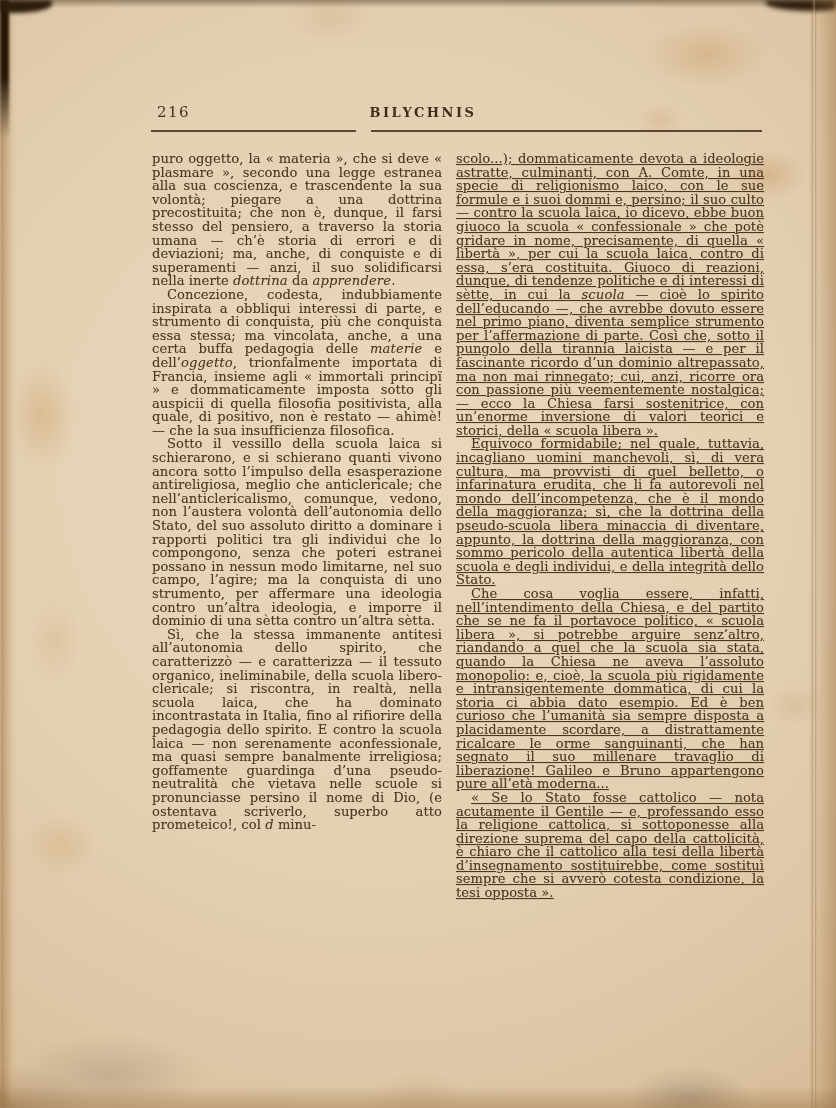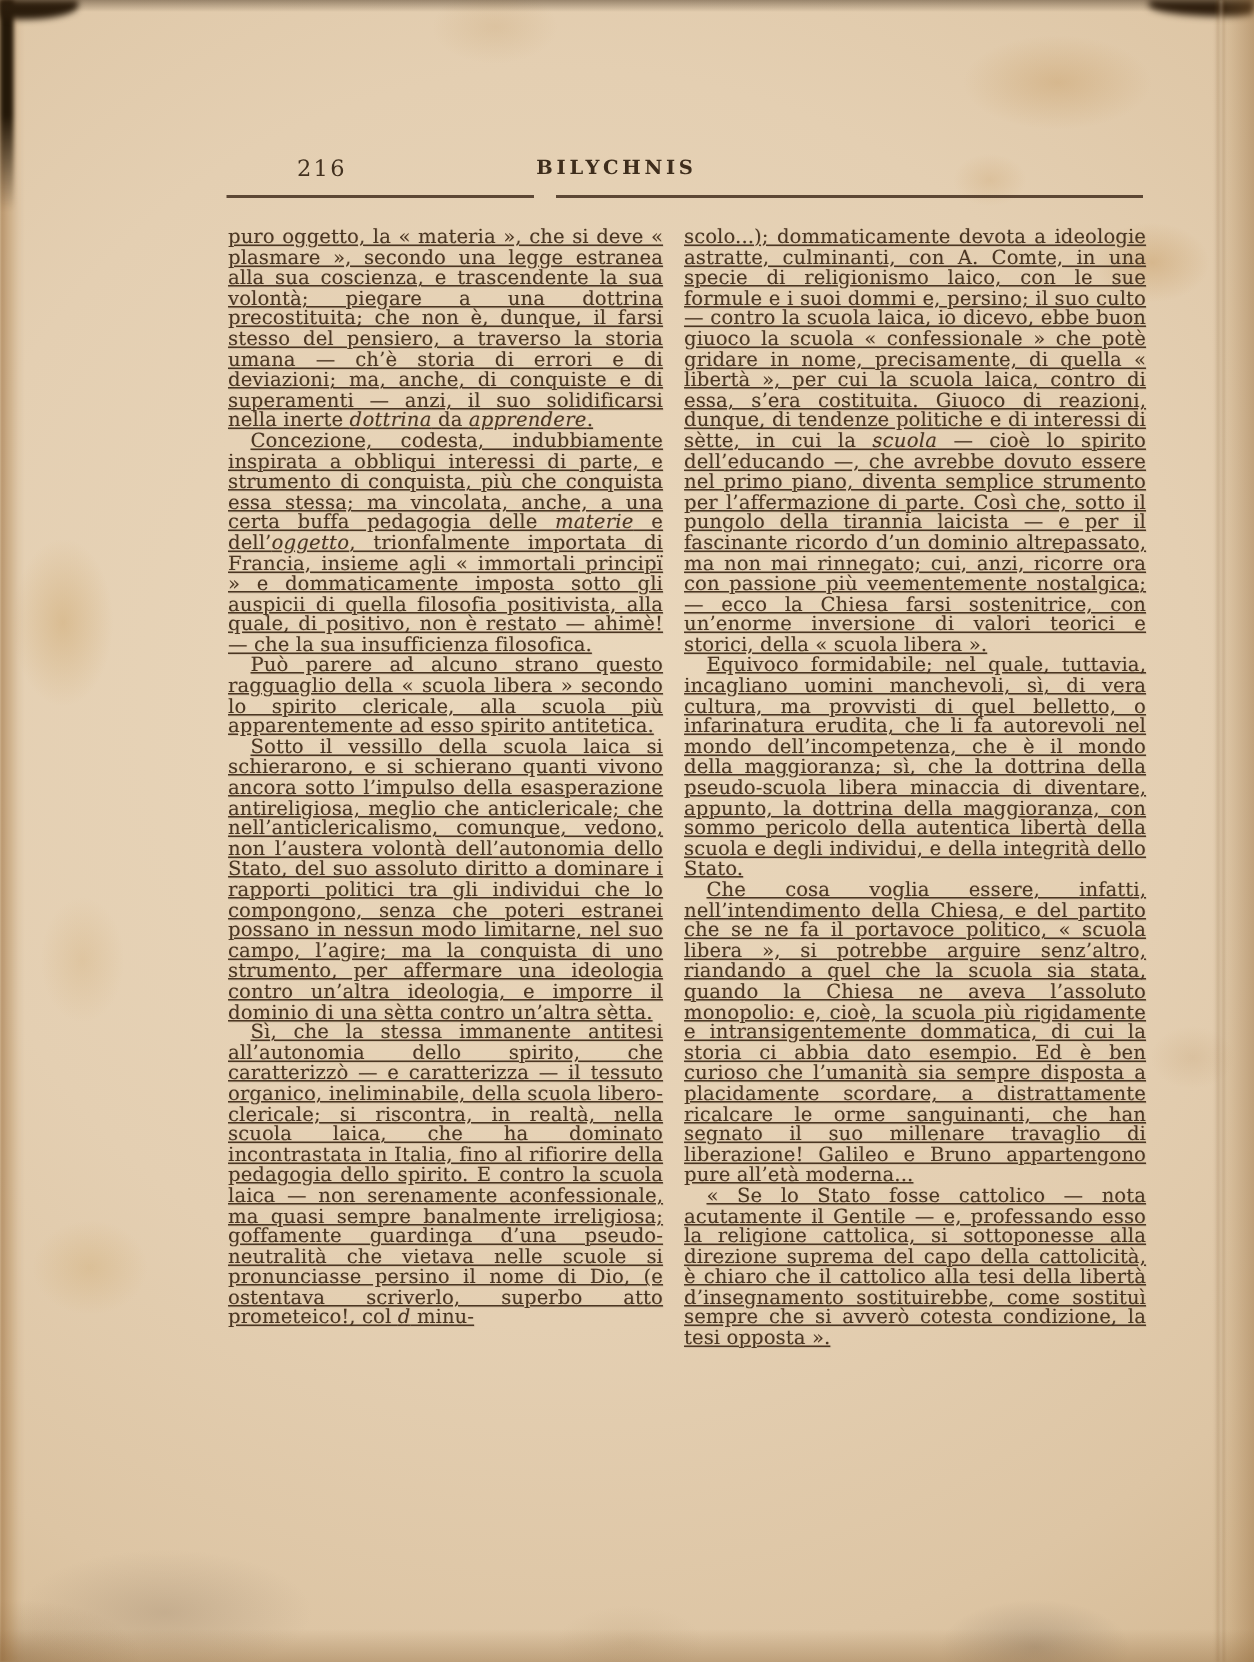--- a/index.html
+++ b/index.html
@@ -62,41 +62,41 @@
     filter:blur(0.6px);
   }
   .edge-bottom{
     position:absolute;left:0;right:0;bottom:0;height:22px;pointer-events:none;
     background:linear-gradient(0deg, rgba(134,94,48,0.35), transparent);
   }
 
   
   .pagenum{
     position:absolute;left:157px;top:103px;
-    font-size:15px;letter-spacing:1.5px;color:#43311f;margin-left:41px;
+    font-size:15px;letter-spacing:1.5px;color:#43311f;
   }
   .journal{
     position:absolute;left:0;top:105px;width:822px;text-align:center;
-    font-weight:bold;font-size:13px;letter-spacing:2.5px;color:#3e2d1c;
+    font-weight:bold;font-size:13px;letter-spacing:2.5px;color:#3e2d1c;padding-left:12px;
   }
   .rule{
     position:absolute;left:151px;top:130px;width:611px;height:2px;
     background:linear-gradient(90deg,#4a3524 0 33.5%, transparent 33.5% 36%, #4a3524 36% 100%);
     opacity:0.88;
   }
   .columns{
     position:absolute;left:152px;top:152px;width:612px;
     display:flex;gap:14px;
     color:#4b3622;
     font-size:13px;line-height:13.6px;
     text-align:justify;
     text-shadow:0.3px 0.3px 0.5px rgba(75,54,36,0.30);
     letter-spacing:0.1px;
   }
-  .col-left{width:290px;text-decoration:underline;}
+  .col-left{width:290px;}
   .col-right{width:308px;text-decoration:underline;}
   .para{margin:0;}
   .para.indent{text-indent:15px;}
   .para i{letter-spacing:0.2px;}
 </style>
 </head>
 <body>
 
 <div class="page">
 
@@ -111,21 +111,20 @@
   <div class="edge-bottom"></div>
 
   <span class="pagenum">216</span>
   <span class="journal">BILYCHNIS</span>
   <div class="rule"></div>
 
   <div class="columns">
     <div class="col-left">
       <p class="para">puro oggetto, la « materia », che si deve « plasmare », secondo una legge estranea alla sua coscienza, e trascendente la sua volontà; piegare a una dottrina precostituita; che non è, dunque, il farsi stesso del pensiero, a traverso la storia umana — ch’è storia di errori e di deviazioni; ma, anche, di conquiste e di superamenti — anzi, il suo solidificarsi nella inerte <i>dottrina</i> da <i>apprendere</i>.</p>
       <p class="para indent">Concezione, codesta, indubbiamente inspirata a obbliqui interessi di parte, e strumento di conquista, più che conquista essa stessa; ma vincolata, anche, a una certa buffa pedagogia delle <i>materie</i> e dell’<i>oggetto</i>, trionfalmente importata di Francia, insieme agli « immortali principï » e dommaticamente imposta sotto gli auspicii di quella filosofia positivista, alla quale, di positivo, non è restato — ahimè! — che la sua insufficienza filosofica.</p>
-      <p class="para indent">Può parere ad alcuno strano questo ragguaglio della « scuola libera » secondo lo spirito clericale, alla scuola più apparentemente ad esso spirito antitetica.</p>
       <p class="para indent">Sotto il vessillo della scuola laica si schierarono, e si schierano quanti vivono ancora sotto l’impulso della esasperazione antireligiosa, meglio che anticlericale; che nell’anticlericalismo, comunque, vedono, non l’austera volontà dell’autonomia dello Stato, del suo assoluto diritto a dominare i rapporti politici tra gli individui che lo compongono, senza che poteri estranei possano in nessun modo limitarne, nel suo campo, l’agire; ma la conquista di uno strumento, per affermare una ideologia contro un’altra ideologia, e imporre il dominio di una sètta contro un’altra sètta.</p>
       <p class="para indent">Sì, che la stessa immanente antitesi all’autonomia dello spirito, che caratterizzò — e caratterizza — il tessuto organico, ineliminabile, della scuola libero-clericale; si riscontra, in realtà, nella scuola laica, che ha dominato incontrastata in Italia, fino al rifiorire della pedagogia dello spirito. E contro la scuola laica — non serenamente aconfessionale, ma quasi sempre banalmente irreligiosa; goffamente guardinga d’una pseudo-neutralità che vietava nelle scuole si pronunciasse persino il nome di Dio, (e ostentava scriverlo, superbo atto prometeico!, col <i>d</i> minu-</p>
     </div>
     <div class="col-right">
       <p class="para">scolo...); dommaticamente devota a ideologie astratte, culminanti, con A. Comte, in una specie di religionismo laico, con le sue formule e i suoi dommi e, persino; il suo culto — contro la scuola laica, io dicevo, ebbe buon giuoco la scuola « confessionale » che potè gridare in nome, precisamente, di quella « libertà », per cui la scuola laica, contro di essa, s’era costituita. Giuoco di reazioni, dunque, di tendenze politiche e di interessi di sètte, in cui la <i>scuola</i> — cioè lo spirito dell’educando —, che avrebbe dovuto essere nel primo piano, diventa semplice strumento per l’affermazione di parte. Così che, sotto il pungolo della tirannia laicista — e per il fascinante ricordo d’un dominio altrepassato, ma non mai rinnegato; cui, anzi, ricorre ora con passione più veementemente nostalgica; — ecco la Chiesa farsi sostenitrice, con un’enorme inversione di valori teorici e storici, della « scuola libera ».</p>
       <p class="para indent">Equivoco formidabile; nel quale, tuttavia, incagliano uomini manchevoli, sì, di vera cultura, ma provvisti di quel belletto, o infarinatura erudita, che li fa autorevoli nel mondo dell’incompetenza, che è il mondo della maggioranza; sì, che la dottrina della pseudo-scuola libera minaccia di diventare, appunto, la dottrina della maggioranza, con sommo pericolo della autentica libertà della scuola e degli individui, e della integrità dello Stato.</p>
       <p class="para indent">Che cosa voglia essere, infatti, nell’intendimento della Chiesa, e del partito che se ne fa il portavoce politico, « scuola libera », si potrebbe arguire senz’altro, riandando a quel che la scuola sia stata, quando la Chiesa ne aveva l’assoluto monopolio: e, cioè, la scuola più rigidamente e intransigentemente dommatica, di cui la storia ci abbia dato esempio. Ed è ben curioso che l’umanità sia sempre disposta a placidamente scordare, a distrattamente ricalcare le orme sanguinanti, che han segnato il suo millenare travaglio di liberazione! Galileo e Bruno appartengono pure all’età moderna...</p>
       <p class="para indent">« Se lo Stato fosse cattolico — nota acutamente il Gentile — e, professando esso la religione cattolica, si sottoponesse alla direzione suprema del capo della cattolicità, è chiaro che il cattolico alla tesi della libertà d’insegnamento sostituirebbe, come sostituì sempre che si avverò cotesta condizione, la tesi opposta ».</p>
     </div>
   </div>

